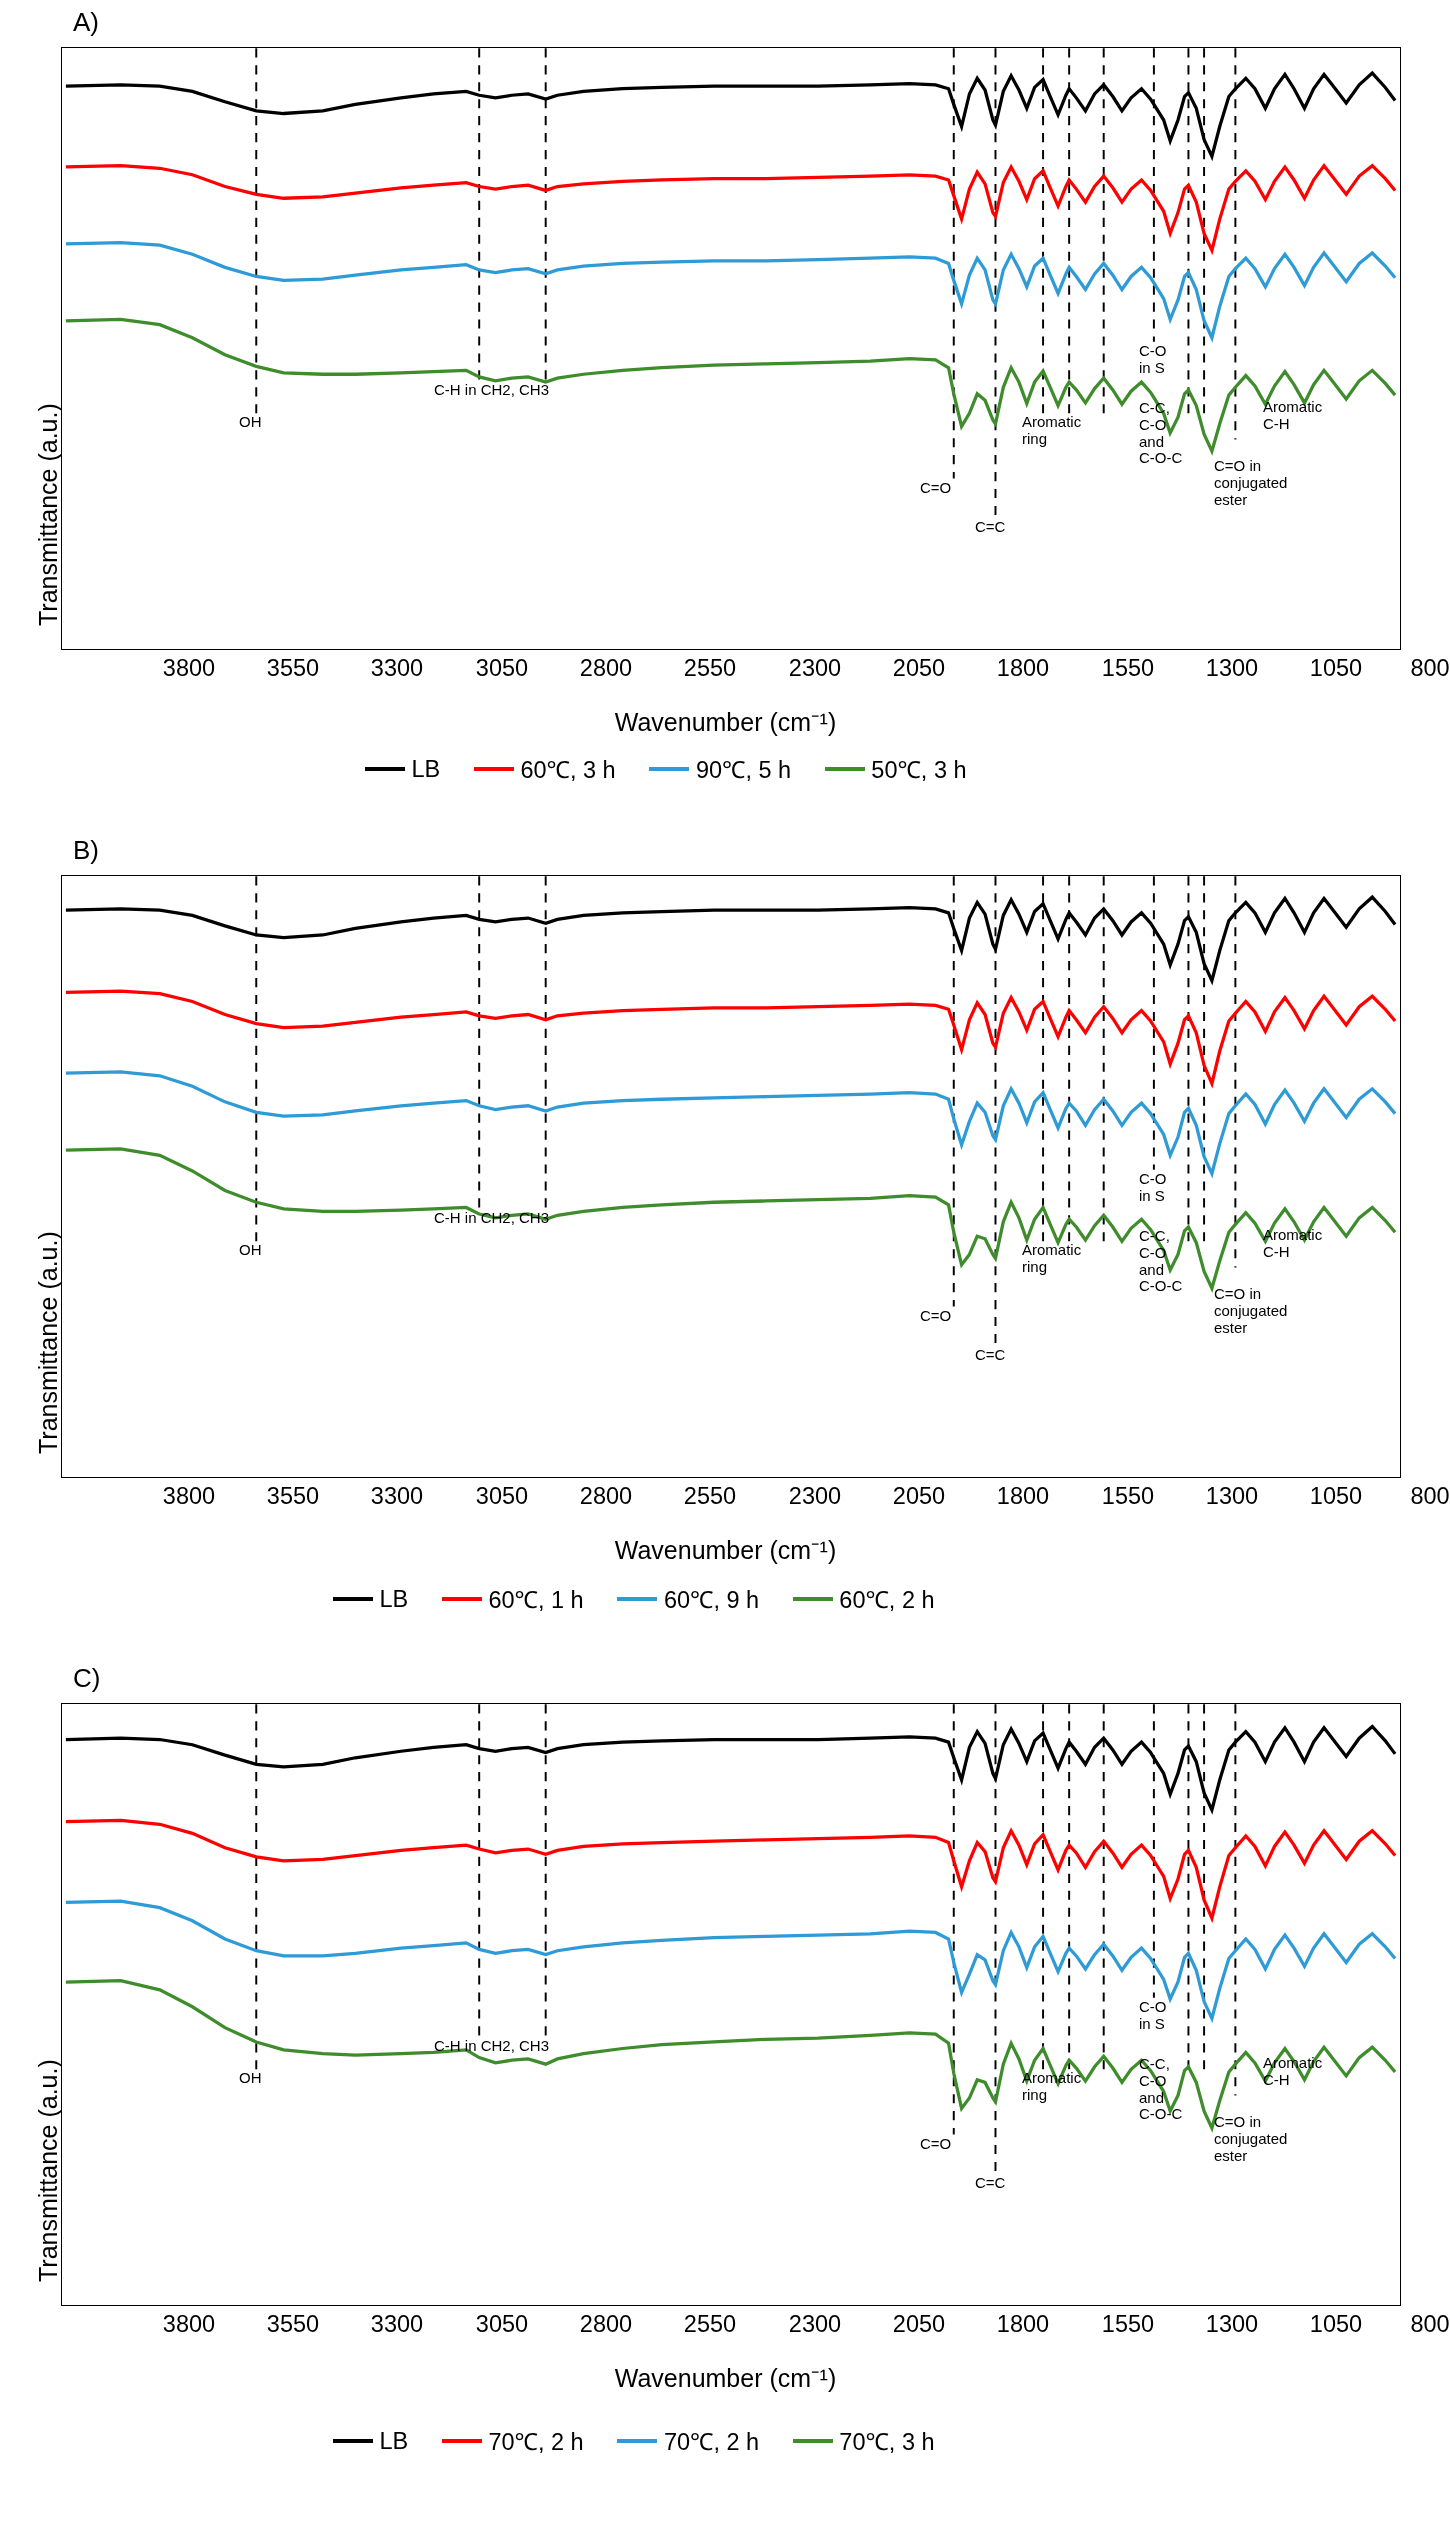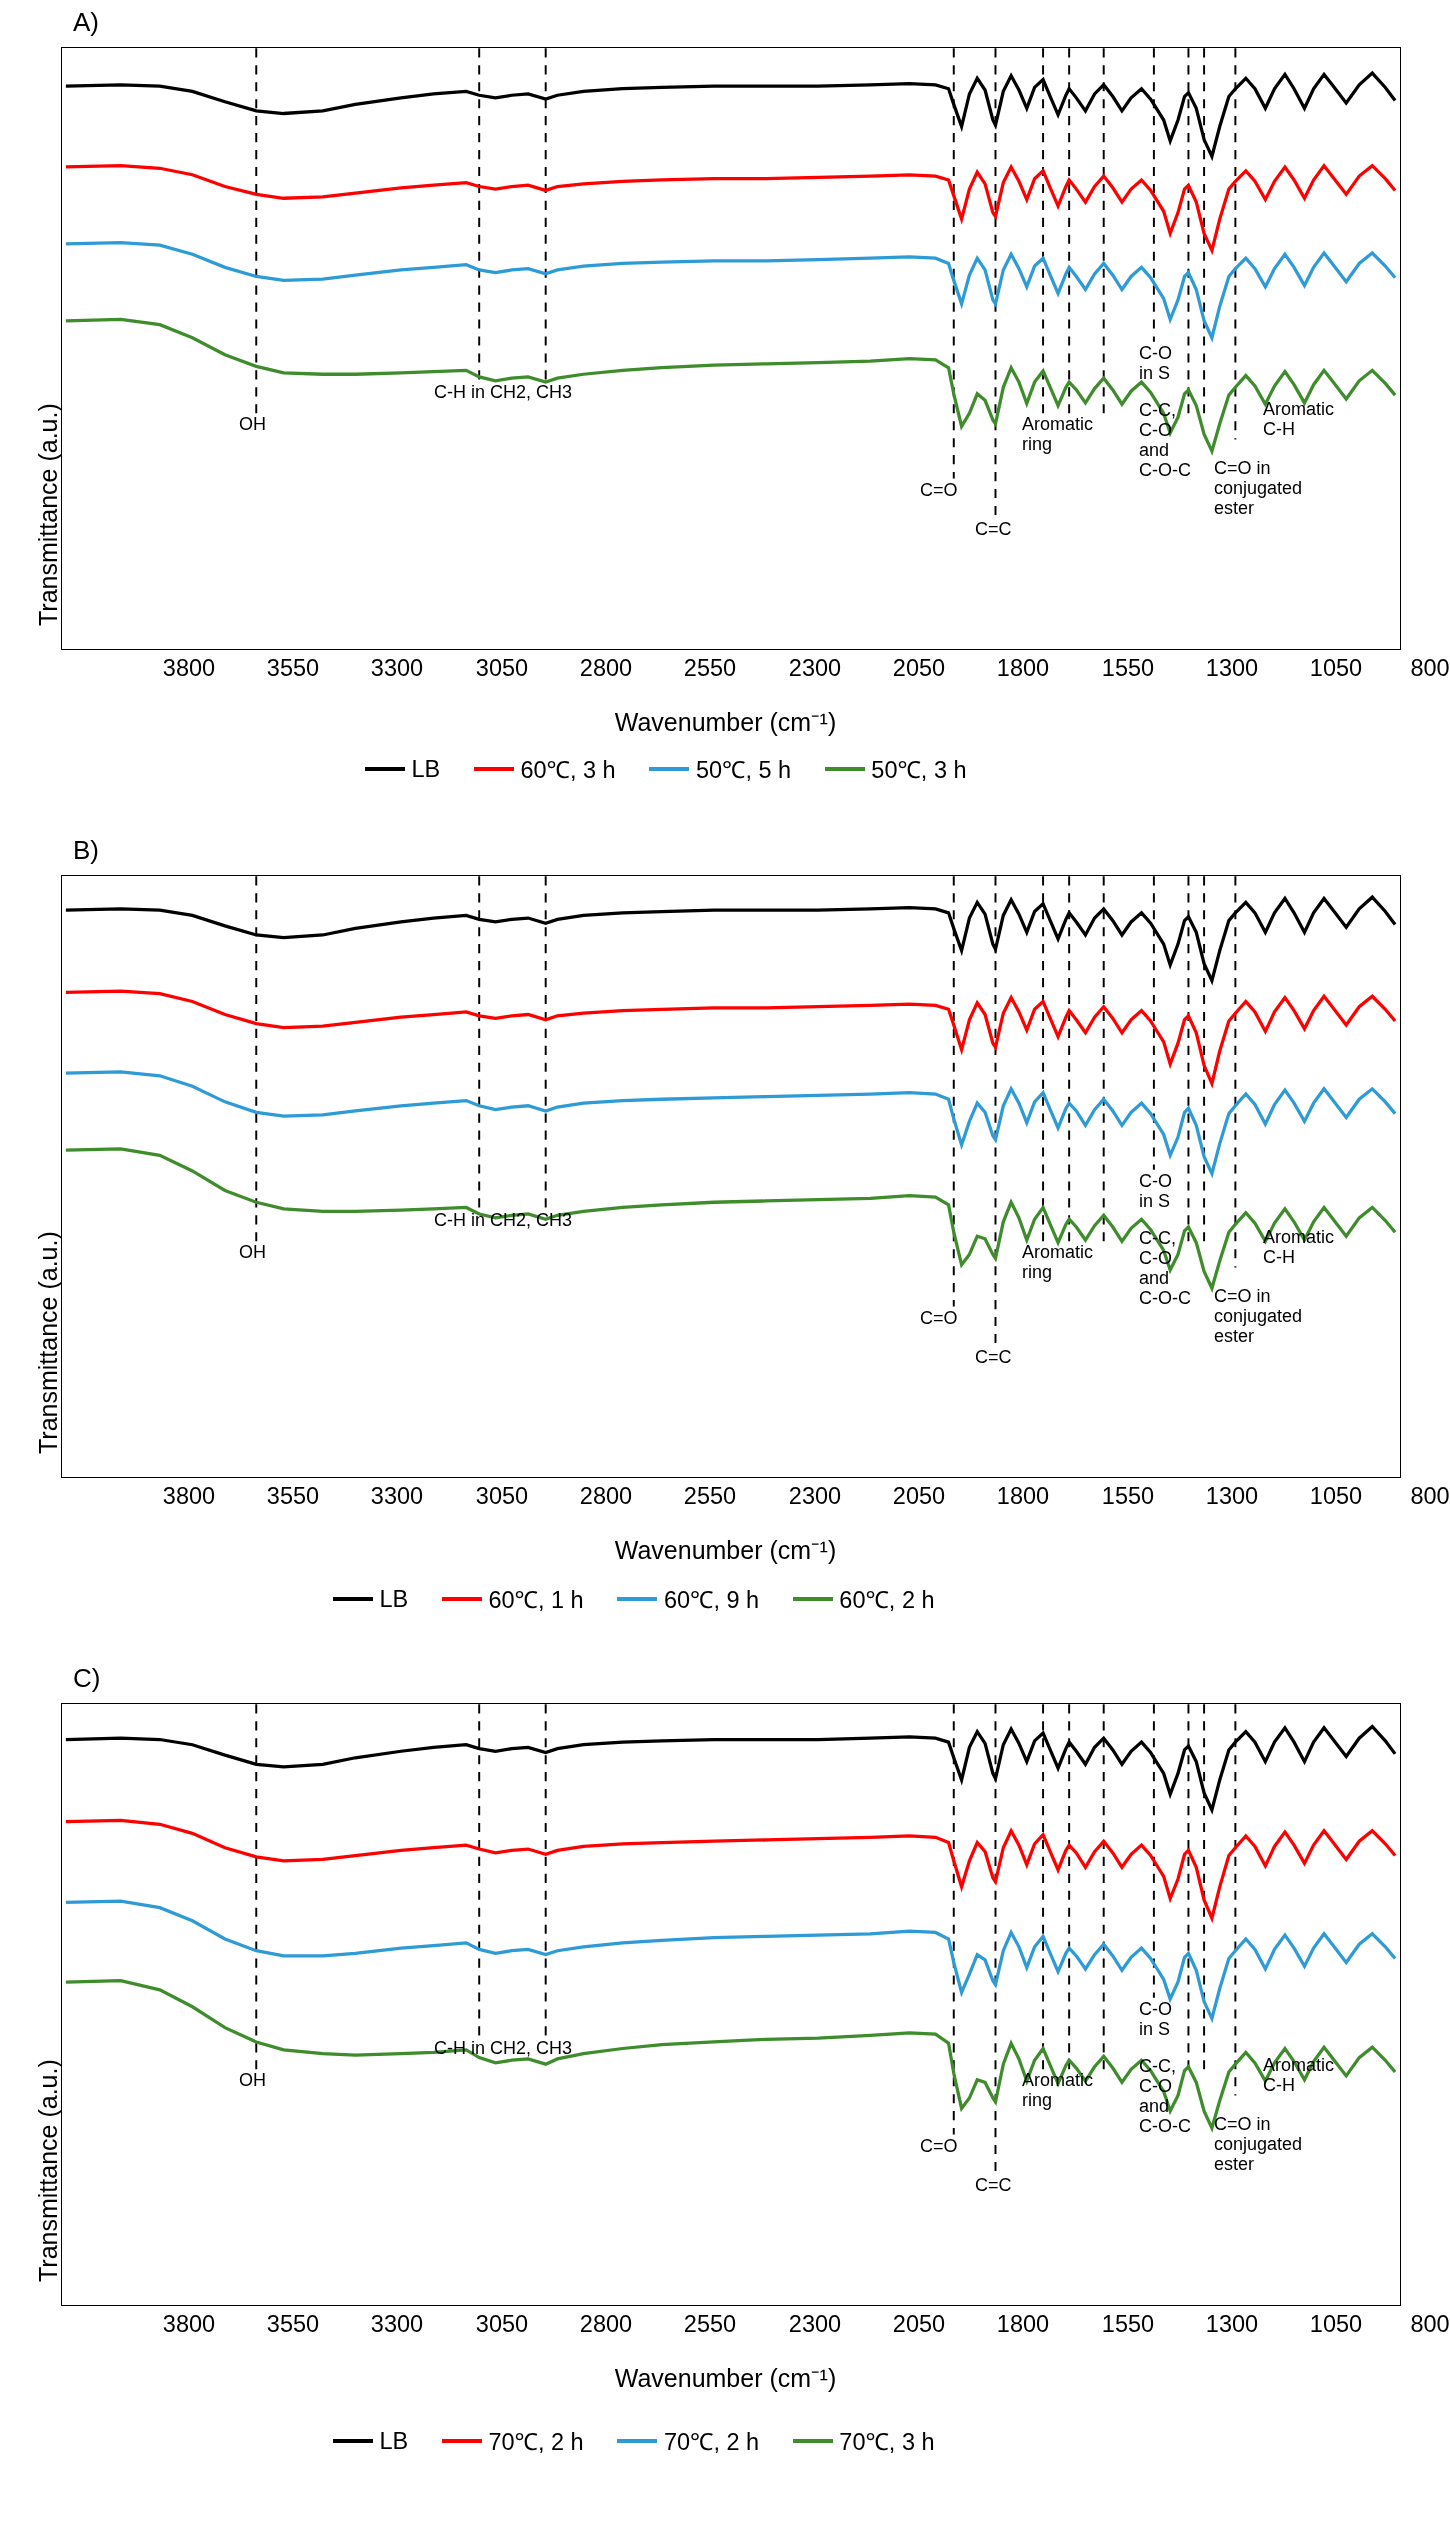--- a/index.html
+++ b/index.html
@@ -74,21 +74,21 @@
     margin-right: 22px;
     white-space: nowrap;
   }
   .legend-swatch {
     display: inline-block;
     width: 40px;
     height: 3.9px;
   }
   .annot {
     position: absolute;
-    font-size: 18px;
+    font-size: 15px;
     line-height: 1.12;
     white-space: pre-line;
   }
   svg { display: block; }
 </style>
 </head>
 <body>
 
 <div class="page">
 
@@ -165,21 +165,21 @@
       <span class="legend-item">
         <span class="legend-swatch" style="background:#000000;"></span>
         <span>LB</span>
       </span>
       <span class="legend-item">
         <span class="legend-swatch" style="background:#FF0000;"></span>
         <span>60℃, 3 h</span>
       </span>
       <span class="legend-item">
         <span class="legend-swatch" style="background:#2E9BD6;"></span>
-        <span>50℃, 5 h</span>
+        <span>90℃, 5 h</span>
       </span>
       <span class="legend-item">
         <span class="legend-swatch" style="background:#3E8C2B;"></span>
         <span>50℃, 3 h</span>
       </span>
     </div>
   </div>
 
   <div class="panel" style="top:828px;height:789px;">
     <div class="panel-label" style="left:73px;top:6.5px;">B)</div>

